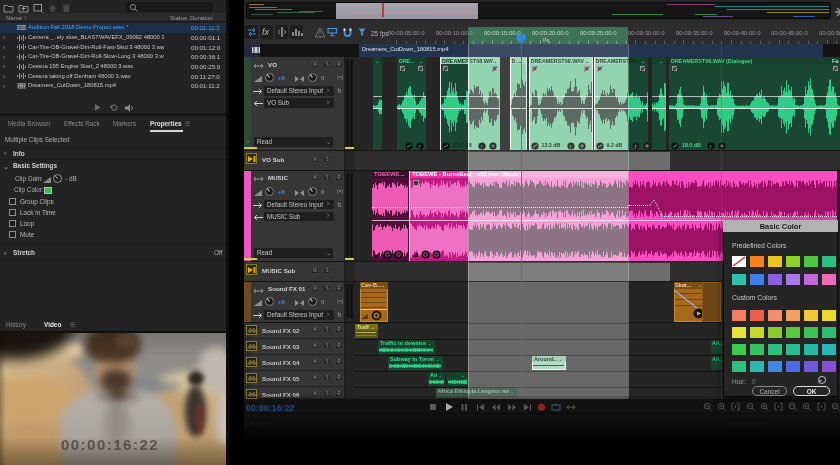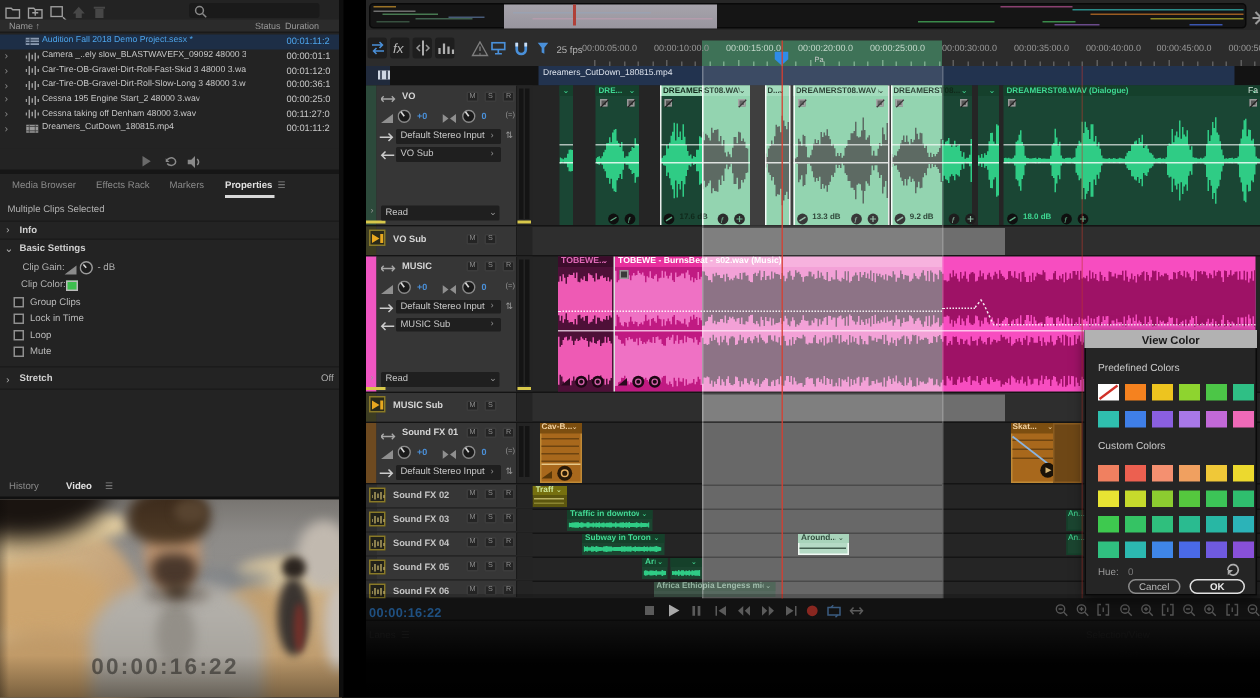--- a/index.html
+++ b/index.html
@@ -990,21 +990,21 @@
     <div style="position:absolute;left:597px;top:250px;width:8px;height:10px;background:#d858b0;"></div>
     <div style="position:absolute;left:597px;top:259px;width:8px;height:10px;background:#8a7a20;"></div>
     <div style="position:absolute;left:597px;top:307px;width:8px;height:10px;background:#2fbfae;"></div>
     <div style="position:absolute;left:597px;top:319px;width:8px;height:10px;background:#3f7fe8;"></div>
     <div style="position:absolute;left:597px;top:331px;width:8px;height:10px;background:#8a5fe0;"></div>
     <div style="position:absolute;left:597px;top:343px;width:8px;height:10px;background:#c050b0;"></div>
     <div style="position:absolute;left:597px;top:356px;width:8px;height:10px;background:#c8b028;"></div>
     <div style="position:absolute;left:597px;top:369px;width:8px;height:10px;background:#8a8a28;"></div>
     <div style="position:absolute;left:479px;top:220px;width:115px;height:177px;background:#252525;border:1px solid #0a0a0a;box-shadow:0 2px 8px rgba(0,0,0,0.6);"></div>
     <div style="position:absolute;left:479px;top:220px;width:115px;height:12px;background:#b2b2b2;"></div>
-    <div style="position:absolute;left:479px;top:221.5px;font-size:7.5px;line-height:9.5px;color:#1a1a1a;white-space:nowrap;font-weight:bold;width:115px;text-align:center;">View Color</div>
+    <div style="position:absolute;left:479px;top:221.5px;font-size:7.5px;line-height:9.5px;color:#1a1a1a;white-space:nowrap;font-weight:bold;width:115px;text-align:center;">Basic Color</div>
     <div style="position:absolute;left:488px;top:242px;font-size:6.8px;line-height:8.8px;color:#c8c8c8;white-space:nowrap;">Predefined Colors</div>
     <div style="position:absolute;left:488px;top:256px;width:14px;height:11px;background:#fff;"></div>
     <svg style="position:absolute;left:488px;top:256px" width="14" height="11">
       <path d="M1 10L13 1" stroke="#d03028" stroke-width="1.5"></path>
     </svg>
     <div style="position:absolute;left:506px;top:256px;width:14px;height:11px;background:#f5821f;"></div>
     <div style="position:absolute;left:524px;top:256px;width:14px;height:11px;background:#edc41f;"></div>
     <div style="position:absolute;left:542px;top:256px;width:14px;height:11px;background:#8ed42f;"></div>
     <div style="position:absolute;left:560px;top:256px;width:14px;height:11px;background:#4cc647;"></div>
     <div style="position:absolute;left:578px;top:256px;width:14px;height:11px;background:#2fbf85;"></div>

